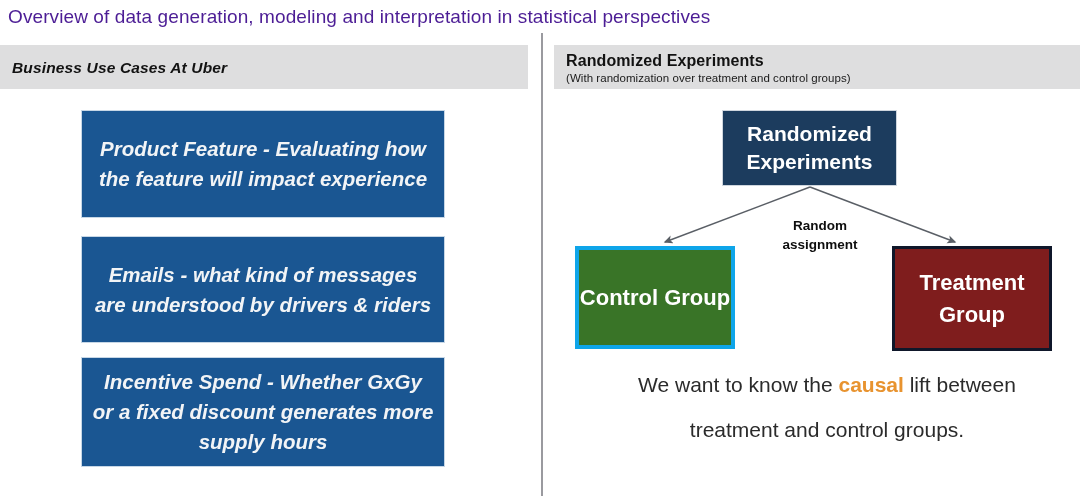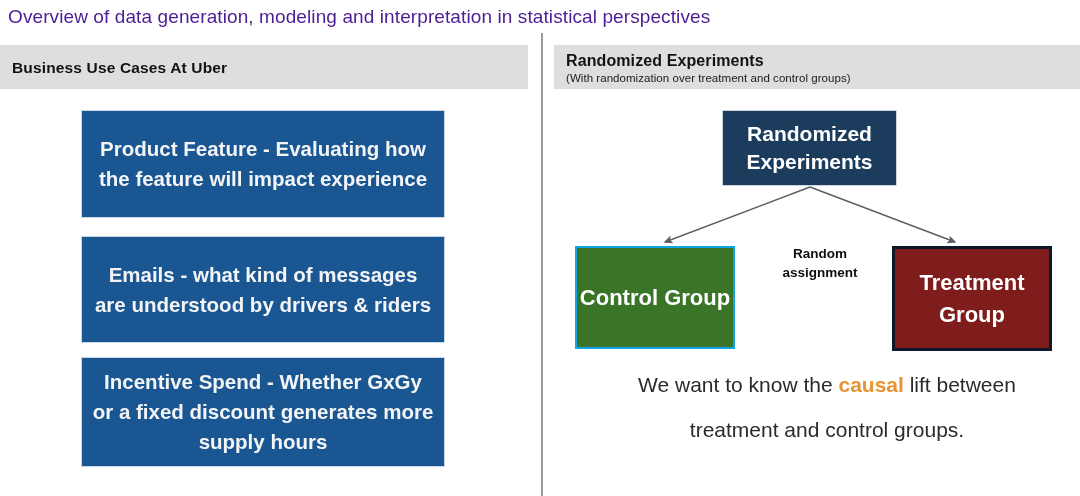--- a/index.html
+++ b/index.html
@@ -37,20 +37,21 @@
     background: #9a9a9f;
   }
 
   
   #left-panel {
     position: absolute;
     left: 0;
     top: 0;
     width: 541px;
     height: 372px;
+    font-style: italic;
   }
   #left-header-band {
     position: absolute;
     left: 0;
     top: 45px;
     width: 528px;
     height: 44px;
     background: #dededf;
   }
   #left-header-title {
@@ -148,21 +149,21 @@
     background: #1c3c5e;
     border: 1px solid #cfd6de;
     font-size: 21px;
   }
   #node-control {
     left: 575px;
     top: 246px;
     width: 160px;
     height: 103px;
     background: #397427;
-    border: 2px solid #0ea5e9;
+    border: 4px solid #0ea5e9;
     font-size: 22px;
     line-height: 32px;
   }
   #node-treatment {
     left: 892px;
     top: 246px;
     width: 160px;
     height: 105px;
     background: #7f1d1d;
     border: 3px solid #0f172a;
@@ -173,21 +174,20 @@
   #random-assignment-label {
     position: absolute;
     left: 760px;
     top: 216px;
     width: 120px;
     text-align: center;
     font-size: 13.5px;
     font-weight: bold;
     color: #0e0e0e;
     line-height: 19px;
-    margin-top: 28px;
   }
 
   #caption {
     position: absolute;
     left: 592px;
     top: 362px;
     width: 470px;
     font-size: 21px;
     color: #2b2b2b;
     line-height: 45px;

